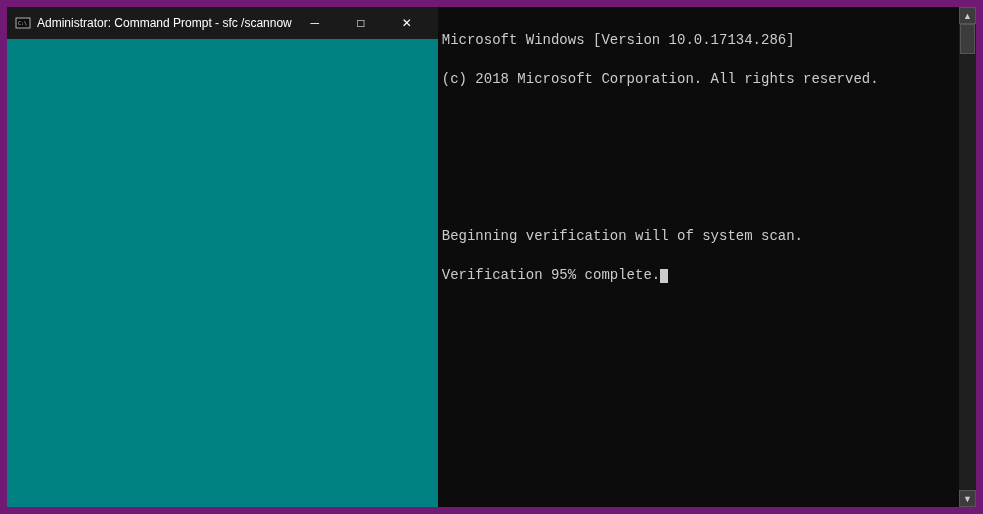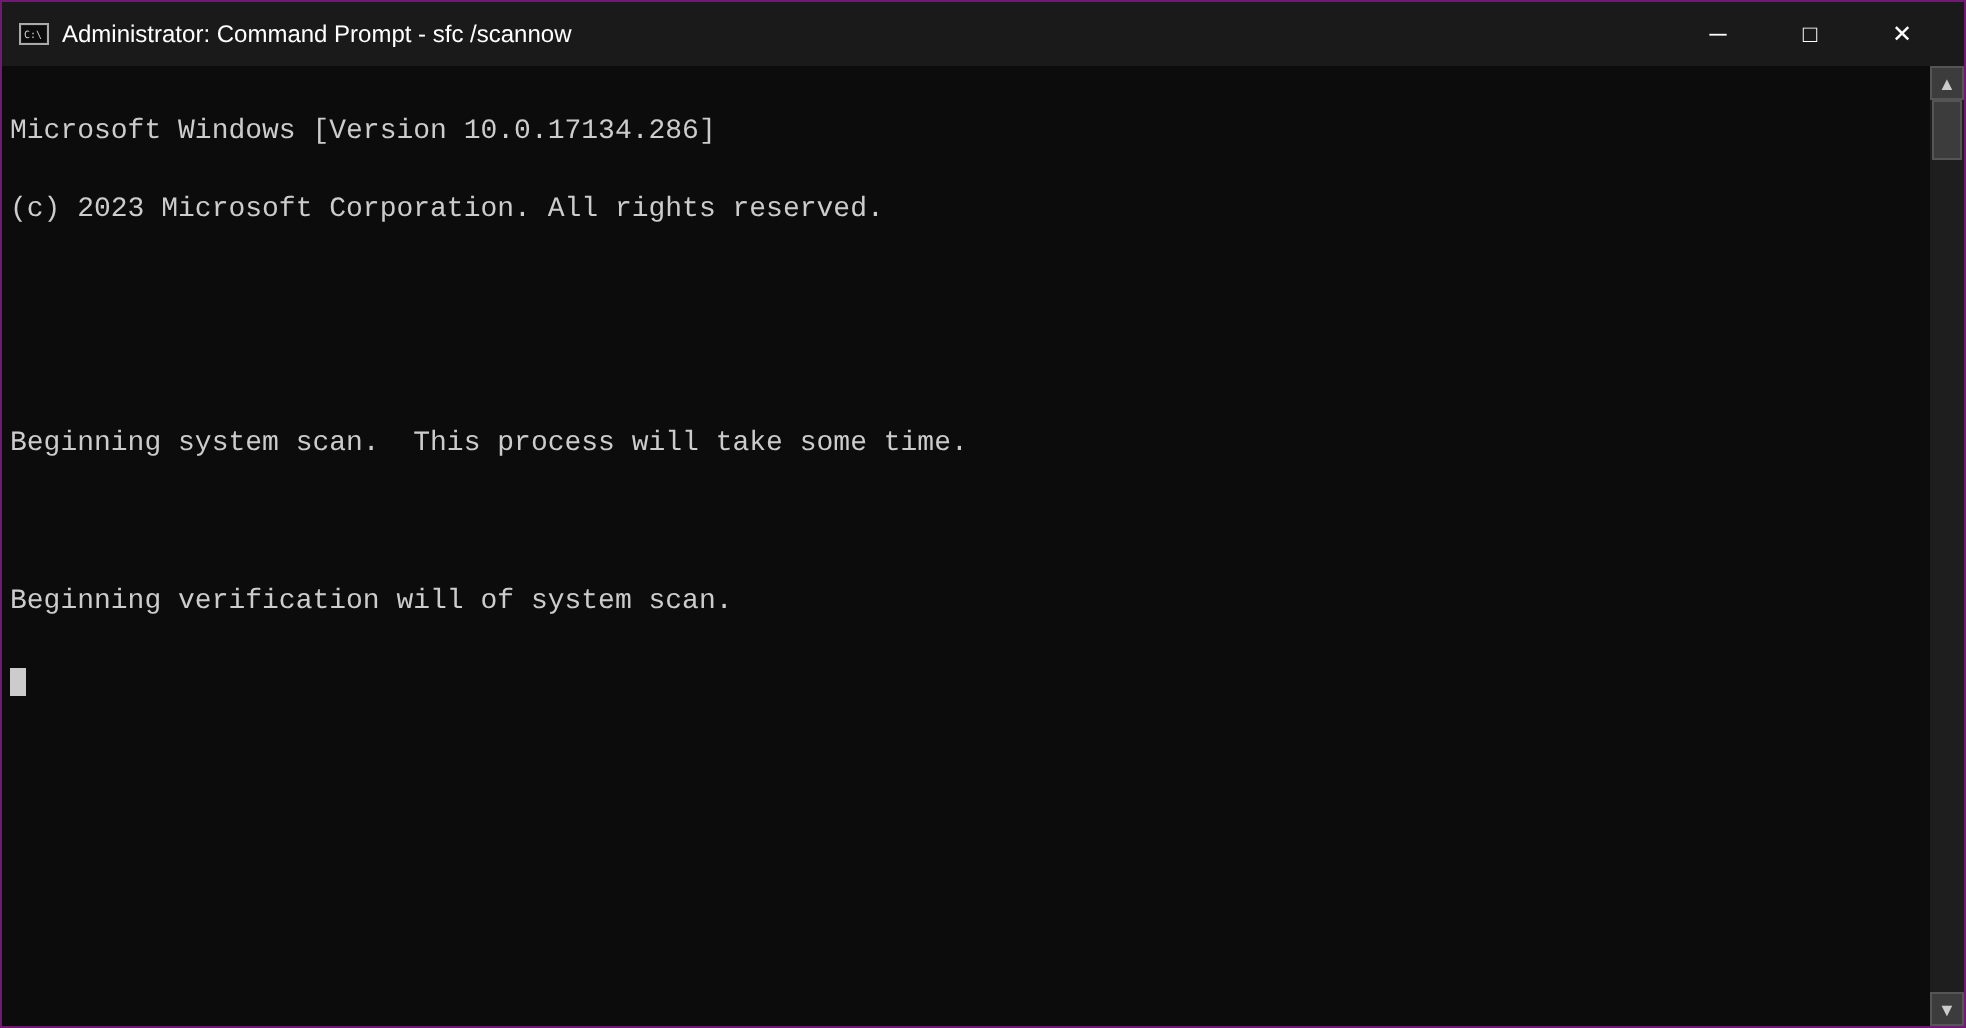--- a/index.html
+++ b/index.html
@@ -13,22 +13,21 @@
       height: 514px;
       background: #008080;
       font-family: Arial, sans-serif;
       overflow: hidden;
     }
 
     .window {
       width: 983px;
       height: 514px;
       display: flex;
-      flex-direction: column;
-      border: 1px solid #701a75;
+      border: 7px solid #701a75;
       box-shadow: 2px 2px 8px rgba(0,0,0,0.5);
     }
 
     .titlebar {
       background: #1a1a1a;
       height: 32px;
       display: flex;
       align-items: center;
       padding: 0 8px;
       flex-shrink: 0;
@@ -167,27 +166,26 @@
     <div class="titlebar-controls">
       <button class="titlebar-btn">─</button>
       <button class="titlebar-btn">□</button>
       <button class="titlebar-btn close-btn">✕</button>
     </div>
   </div>
 
   <div class="terminal-body">
     <div class="terminal-content">
 <span class="line">Microsoft Windows [Version 10.0.17134.286]</span>
-<span class="line">(c) 2023 Microsoft Corporation. All rights reserved.</span>
+<span class="line">(c) 2018 Microsoft Corporation. All rights reserved.</span>
 <span class="line"> </span>
 <span class="line"> </span>
-<span class="line">Beginning system scan.  This process will take some time.</span>
 <span class="line"> </span>
 <span class="line">Beginning verification will of system scan.</span>
-<span class="line"><span class="cursor"></span></span>
+<span class="line"><span>Verification 95% complete.</span><span class="cursor"></span></span>
     </div>
 
     <div class="right-scrollbar">
       <div class="sb-btn">▲</div>
       <div class="sb-track">
         <div class="sb-thumb"></div>
       </div>
       <div class="sb-btn">▼</div>
     </div>
   </div>

